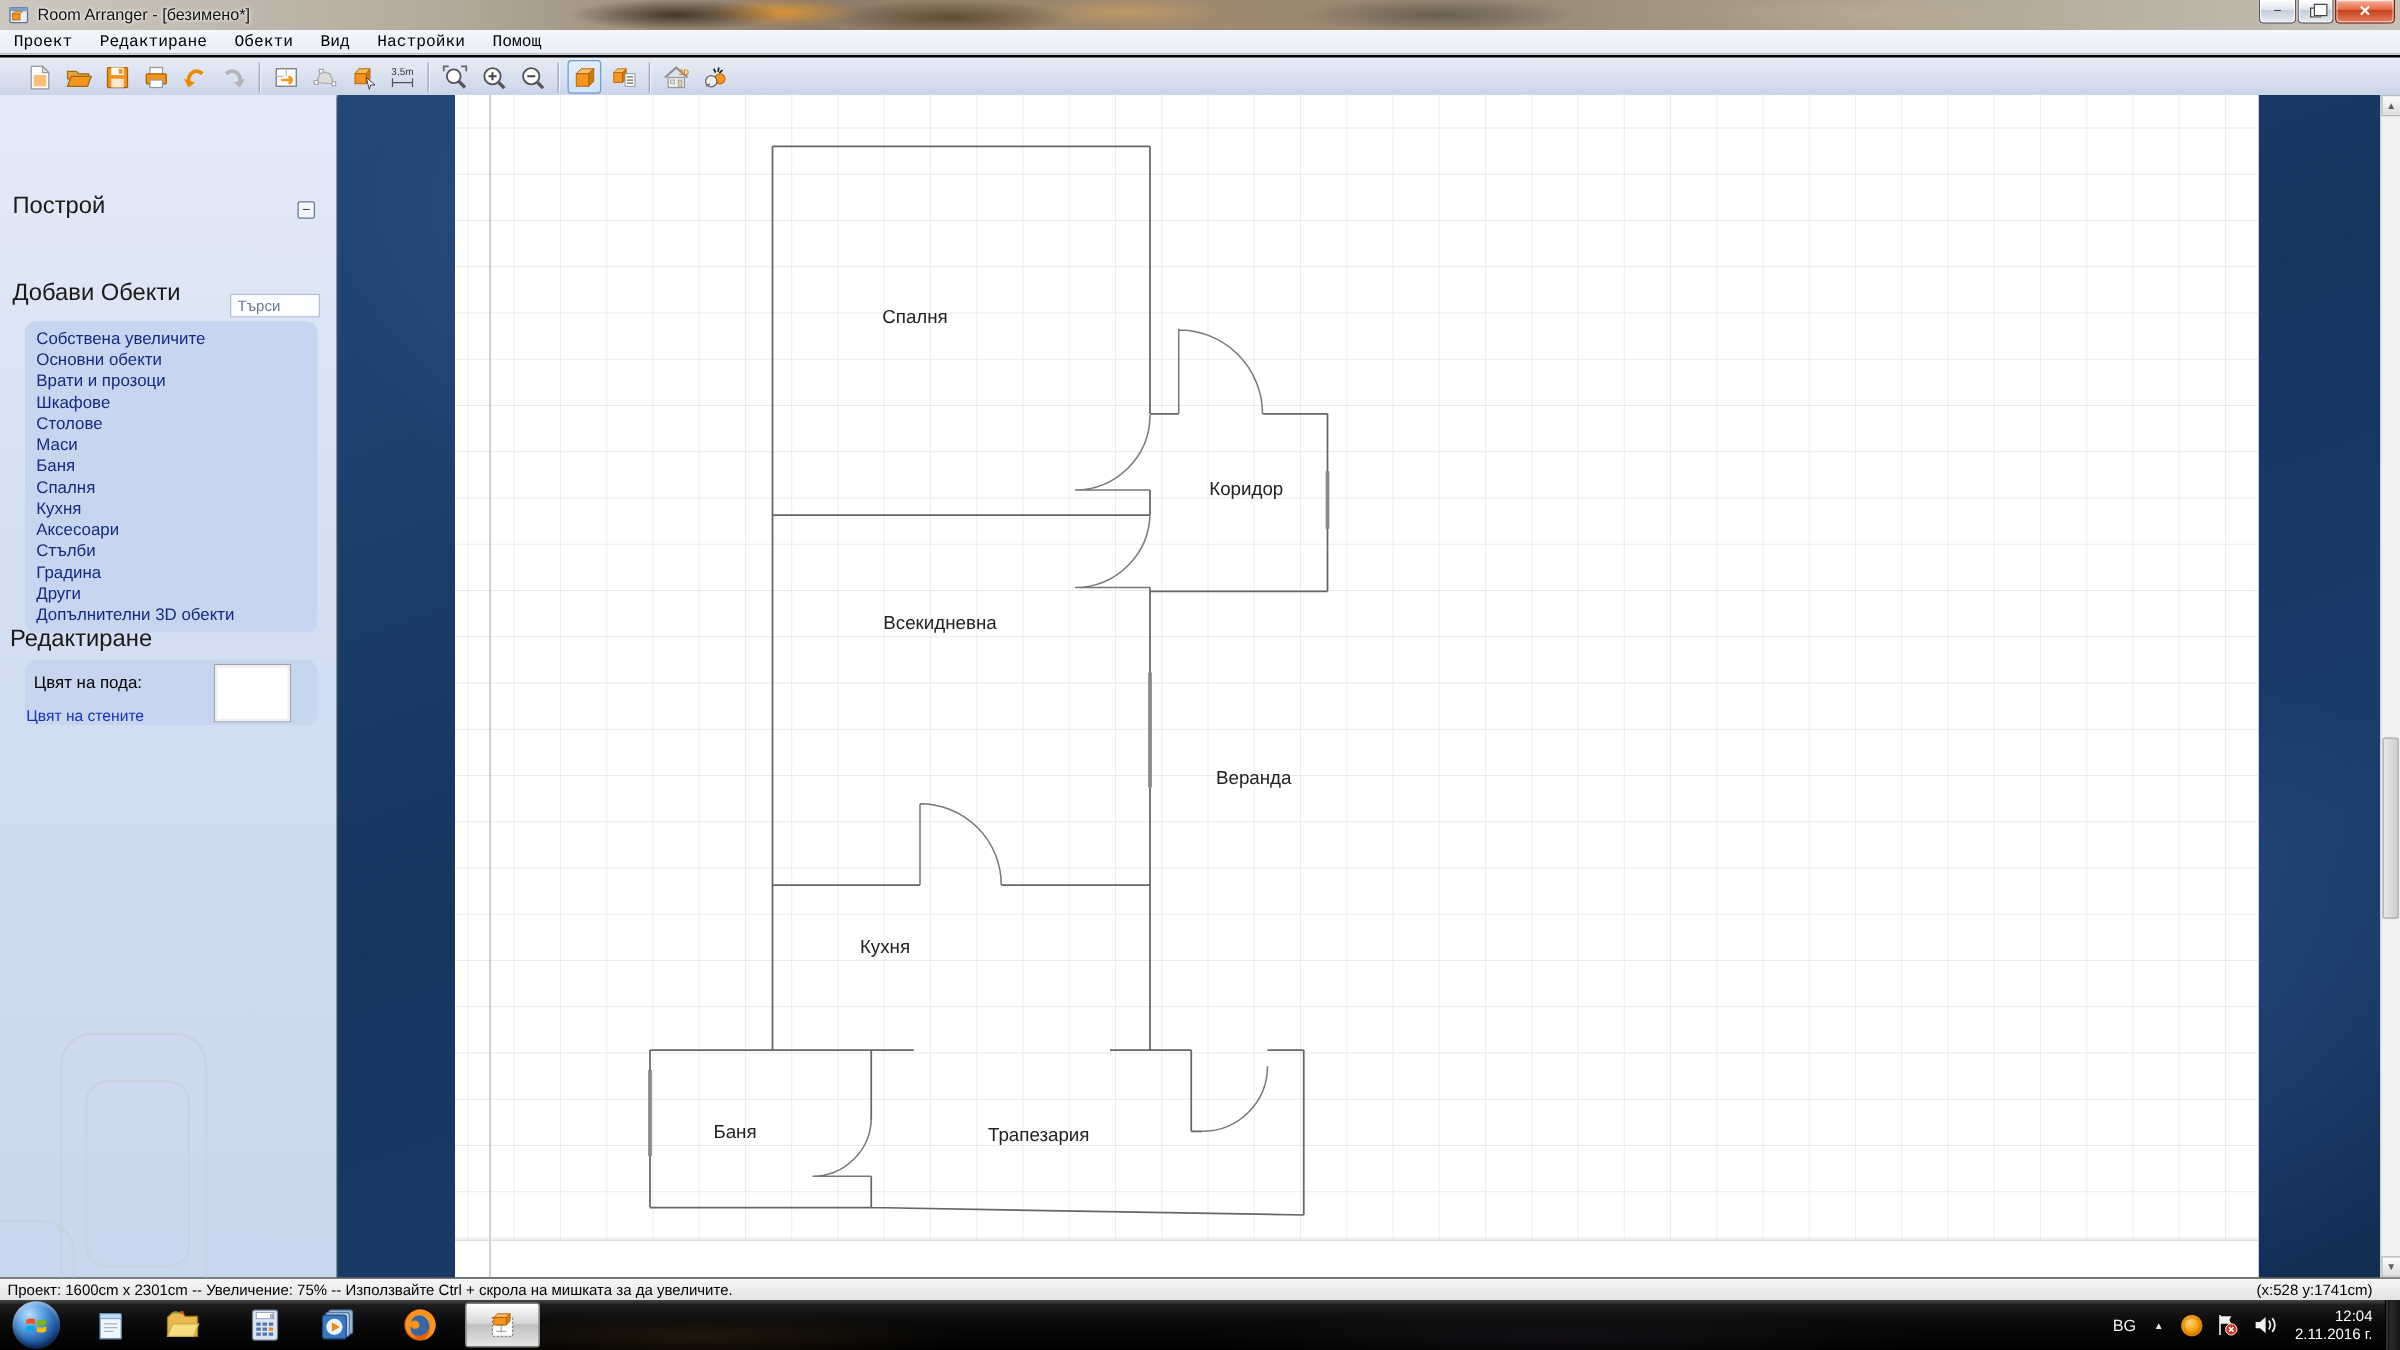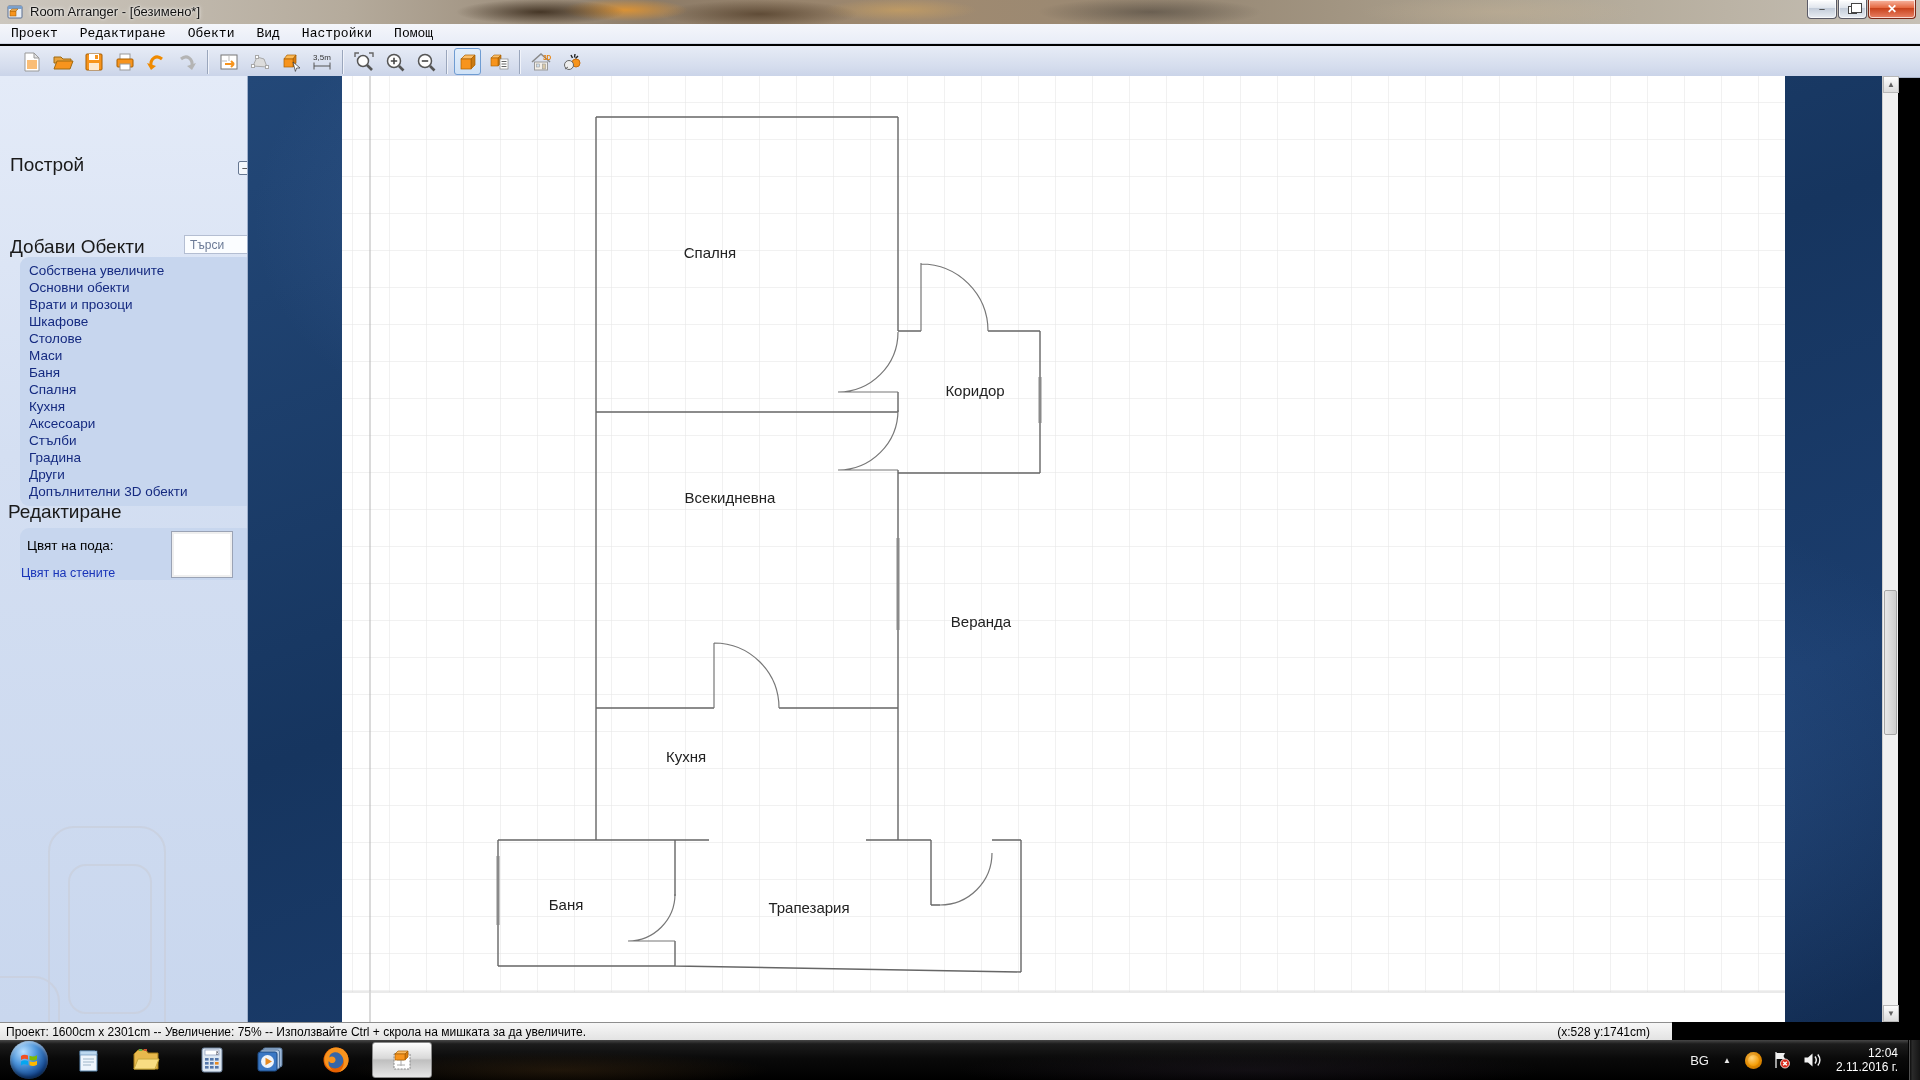--- a/index.html
+++ b/index.html
@@ -35,21 +35,21 @@
   
   .toolbar { position:absolute; left:0; top:46px; width:1920px; height:32px; background:linear-gradient(#e7ecf6,#d4dced 70%,#c9d3e8); border-bottom:1px solid #a8b2c8; display:flex; align-items:center; padding-left:16px; }
   .tb-btn { width:27px; height:27px; margin:0 2px; display:flex; align-items:center; justify-content:center; border:1px solid transparent; border-radius:3px; }
   .tb-btn.selected { background:linear-gradient(#e3eefb,#cfe2f7); border:1px solid #6f9cd2; }
   .tb-sep { width:1px; height:24px; background:#9aa6bc; margin:0 5px; box-shadow:1px 0 0 #f0f3fa; }
 
   
   .main { position:absolute; left:0; top:76px; width:1920px; height:946px; display:flex; }
 
   
-  .sidebar { position:relative; width:248px; height:946px; background:linear-gradient(180deg,#e4ebf8 0%,#d4dff2 40%,#c9d7ee 100%); overflow:hidden; border-right:1px solid #9fb0cc; }
+  .sidebar { position:relative; width:270px; height:946px; background:linear-gradient(180deg,#e4ebf8 0%,#d4dff2 40%,#c9d7ee 100%); overflow:hidden; border-right:1px solid #9fb0cc; }
   .side-header { position:absolute; left:10px; font-size:19px; color:#1a1a1a; }
   .collapse-btn { position:absolute; left:238px; top:85px; width:14px; height:14px; border:1px solid #667791; background:#f4f7fc; font-size:11px; line-height:12px; text-align:center; color:#333; border-radius:2px; }
   .side-panel { position:absolute; left:20px; width:234px; background:#c7d6ee; border-radius:9px; padding:5px 0 6px 0; }
   .side-item { font-size:13.5px; line-height:17px; padding-left:9px; color:#1733b8; white-space:nowrap; }
   .side-item.dark { color:#152a80; }
   .search-box { position:absolute; left:184px; top:159px; width:72px; height:19px; border:1px solid #b4bed2; background:#fbfdff; font-size:12px; padding-left:5px; color:#55617a; font-family:"Liberation Sans",sans-serif; }
   .search-box::placeholder { color:#6b7astatic; color:#6b7a96; opacity:1; }
   .edit-label { position:absolute; left:27px; top:462px; font-size:13.5px; color:#000; }
   .edit-link { position:absolute; left:21px; top:490px; font-size:12.5px; color:#1733b8; }
   .floor-swatch { position:absolute; left:171px; top:455px; width:62px; height:47px; background:#fff; border:1px solid #9aa3b5; box-shadow:inset 0 0 0 2px #efefef; }
@@ -62,21 +62,21 @@
       linear-gradient(160deg,#234878 0%,#16355f 45%,#1b3d6d 75%,#122c52 100%); }
   .plan-svg { position:absolute; left:0; top:0; }
 
   
   .vscroll { position:absolute; right:0; top:0; width:16px; height:946px; background:#f1f1f1; border-left:1px solid #cfcfcf; }
   .vs-btn { position:absolute; left:0; width:16px; height:17px; background:linear-gradient(#fdfdfd,#dcdcdc); border:1px solid #b8b8b8; font-size:8px; color:#606060; text-align:center; line-height:16px; }
   .vs-btn.up { top:0; } .vs-btn.down { bottom:0; }
   .vs-thumb { position:absolute; left:1px; top:514px; width:13px; height:145px; background:linear-gradient(90deg,#e8e8e8,#cdcdcd); border:1px solid #a6a6a6; border-radius:2px; }
 
   
-  .statusbar { position:absolute; left:0; top:1022px; width:1672px; height:18px; background:linear-gradient(#f7f7f7,#e3e3e3); border-top:1px solid #8e8e8e; font-size:12px; color:#000; }
+  .statusbar { position:absolute; left:0; top:1022px; width:1920px; height:18px; background:linear-gradient(#f7f7f7,#e3e3e3); border-top:1px solid #8e8e8e; font-size:12px; color:#000; }
   .status-left { position:absolute; left:6px; top:2px; white-space:nowrap; }
   .status-right { position:absolute; right:22px; top:2px; white-space:nowrap; }
 
   
   .taskbar { position:absolute; left:0; top:1040px; width:1920px; height:40px;
     background:
       radial-gradient(300px 26px at 560px 30px, rgba(140,90,30,.20), transparent 70%),
       radial-gradient(420px 28px at 1250px 30px, rgba(90,70,100,.16), transparent 70%),
       linear-gradient(#474747 0%,#1c1c1c 10%,#0a0a0a 45%,#000 100%); }
   .tb-slot { position:absolute; top:3px; width:44px; height:34px; display:flex; align-items:center; justify-content:center; }
@@ -256,21 +256,21 @@
       </svg>
     </div>
   </div>
 
   <div class="main">
 
     <div class="sidebar">
       <div class="side-header" style="top:78px;">Построй</div>
       <div class="collapse-btn"><span>−</span></div>
 
-      <div class="side-header" style="top:160px;">Добави Обекти</div>
+      <div class="side-header" style="top:148px;">Добави Обекти</div>
       <input class="search-box" type="text" placeholder="Търси" style="">
       <div class="side-panel" style="top:181px;">
         <div class="side-item dark">Собствена увеличите</div>
         <div class="side-item dark">Основни обекти</div>
         <div class="side-item dark">Врати и прозоци</div>
         <div class="side-item dark">Шкафове</div>
         <div class="side-item dark">Столове</div>
         <div class="side-item dark">Маси</div>
         <div class="side-item dark">Баня</div>
         <div class="side-item dark">Спалня</div>

